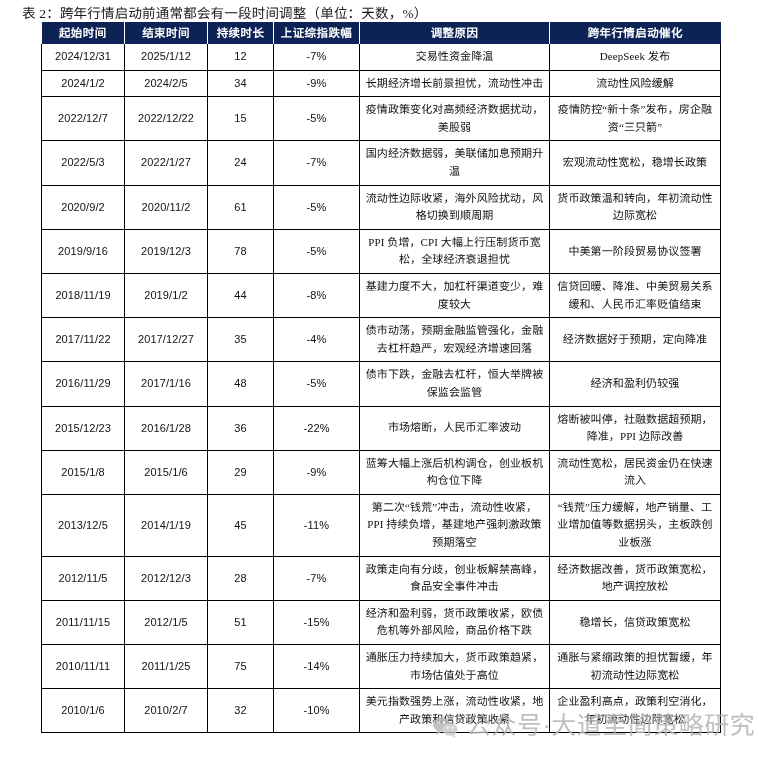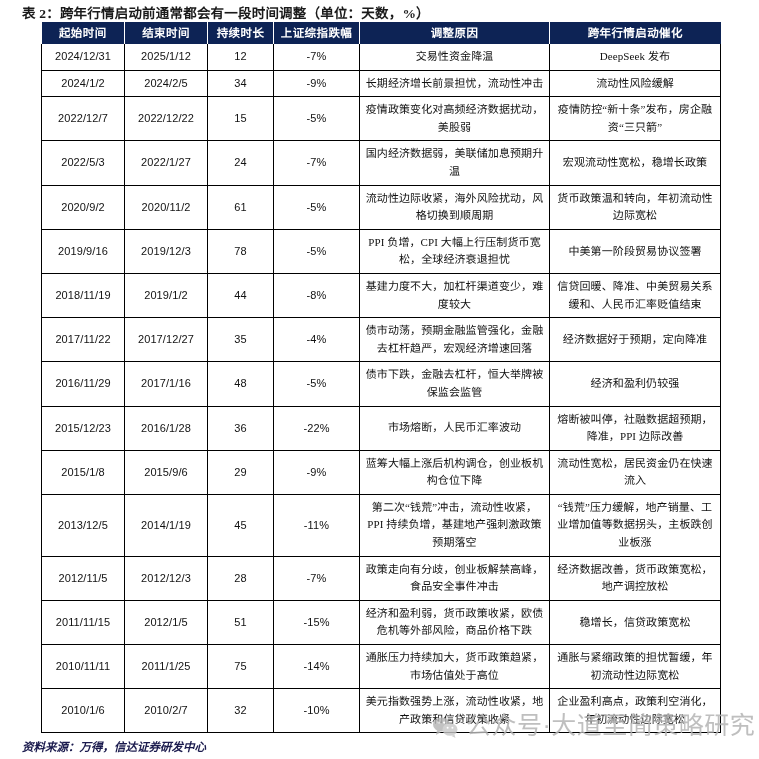--- a/index.html
+++ b/index.html
@@ -23,21 +23,21 @@
     height: 759px;
     box-sizing: border-box;
   }
 
   
   .table-title {
     position: absolute;
     left: 22px;
     top: 2px;
     font-family: "Liberation Serif", "DejaVu Serif", serif;
-    font-weight: bold;
+    font-weight: normal;
     font-size: 13.5px;
     letter-spacing: 0.2px;
     color: #1a1a1a;
     white-space: nowrap;
   }
 
   
   .table-wrap {
     position: absolute;
     left: 41px;
@@ -254,21 +254,21 @@
           <tr>
             <td class="num">2015/12/23</td>
             <td class="num">2016/1/28</td>
             <td class="num">36</td>
             <td class="num">-22%</td>
             <td class="text">市场熔断，人民币汇率波动</td>
             <td class="text">熔断被叫停，社融数据超预期，降准，PPI 边际改善</td>
           </tr>
           <tr>
             <td class="num">2015/1/8</td>
-            <td class="num">2015/9/6</td>
+            <td class="num">2015/1/6</td>
             <td class="num">29</td>
             <td class="num">-9%</td>
             <td class="text">蓝筹大幅上涨后机构调仓，创业板机构仓位下降</td>
             <td class="text">流动性宽松，居民资金仍在快速流入</td>
           </tr>
           <tr>
             <td class="num">2013/12/5</td>
             <td class="num">2014/1/19</td>
             <td class="num">45</td>
             <td class="num">-11%</td>
@@ -304,21 +304,20 @@
             <td class="num">2010/2/7</td>
             <td class="num">32</td>
             <td class="num">-10%</td>
             <td class="text">美元指数强势上涨，流动性收紧，地产政策和信贷政策收紧</td>
             <td class="text">企业盈利高点，政策利空消化，年初流动性边际宽松</td>
           </tr>
         </tbody>
     </table>
   </div>
 
-  <div class="source-note">资料来源：万得，信达证券研发中心</div>
 
   <div class="watermark">
     <span class="wm-icon">
       <svg viewBox="0 0 26 22" width="26" height="22" aria-hidden="true">
         <ellipse cx="9.5" cy="8.5" rx="8.5" ry="7" fill="#b4b4b4"></ellipse>
         <polygon points="5,14 4,19 9,16" fill="#b4b4b4"></polygon>
         <ellipse cx="18" cy="13.5" rx="7.5" ry="6.3" fill="#c8c8c8"></ellipse>
         <polygon points="22.5,18.5 23.5,22 19.5,20" fill="#c8c8c8"></polygon>
         <circle cx="6.8" cy="6.6" r="1.15" fill="#ffffff"></circle>
         <circle cx="12.2" cy="6.6" r="1.15" fill="#ffffff"></circle>

